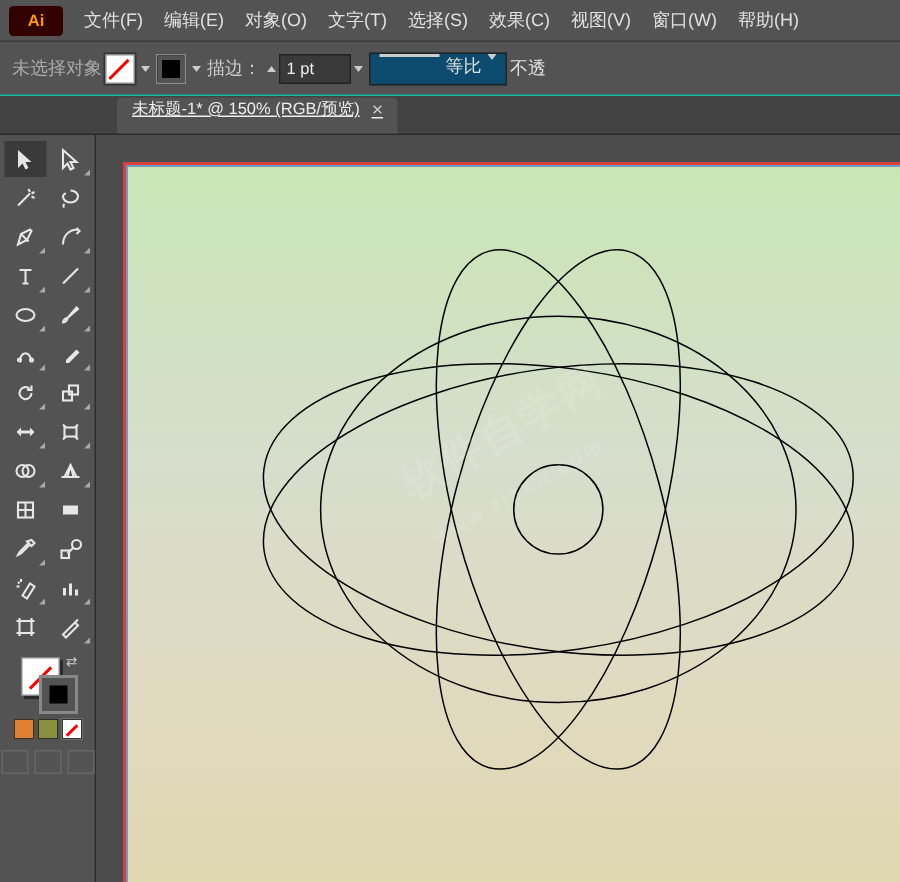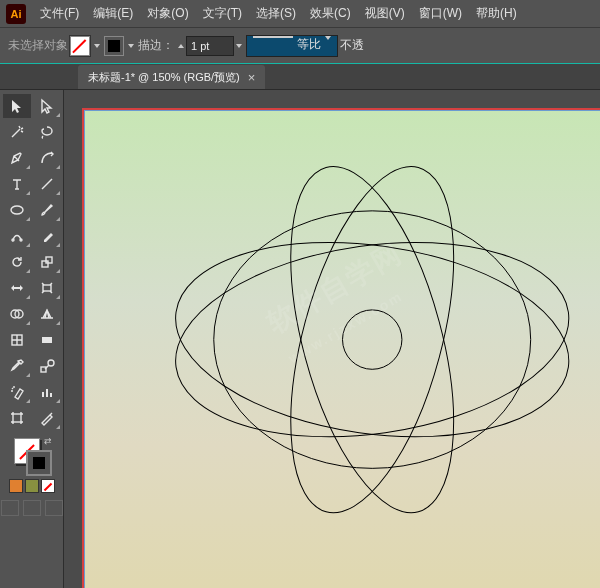--- a/index.html
+++ b/index.html
@@ -1,20 +1,20 @@
 <!DOCTYPE html>
 <html><head>
 <meta charset="utf-8">
 <style>
 * { margin: 0; padding: 0; box-sizing: border-box; font-family: "Microsoft YaHei", sans-serif; }
 body { background: #535353; width: 600px; height: 588px; overflow: hidden; color: #e0e0e0; font-size: 12px; }
 
 
 .menubar { height: 28px; background: #535353; display: flex; align-items: center; padding: 0 6px; gap: 14px; border-bottom: 1px solid #3a3a3a; }
-.app-icon { width: 20px; height: 20px; background: #330000; border-radius: 3px; display: flex; align-items: center; justify-content: center; color: #ff9a00; font-weight: bold; font-size: 11px; }
+.app-icon { width: 36px; height: 20px; background: #330000; border-radius: 3px; display: flex; align-items: center; justify-content: center; color: #ff9a00; font-weight: bold; font-size: 11px; }
 .menu-item { cursor: pointer; }
 
 
 .optbar { height: 36px; background: #535353; display: flex; align-items: center; padding: 0 8px; gap: 2px; border-bottom: 1px solid #14b8a6; }
 .noselect-label { color: #aaa; }
 .fill-swatch { width: 20px; height: 20px; background: #fff; border: 1px solid #888; position: relative; }
 .fill-swatch::after { content: ""; position: absolute; left: -2px; top: -2px; right: -2px; bottom: -2px; border: 1px solid #333; transform: rotate(0); }
 .fill-swatch .slash { position: absolute; left: 0; right: 0; top: 50%; border-top: 2px solid red; transform: rotate(-45deg) translateY(-50%); transform-origin: center; }
 .stroke-swatch { width: 20px; height: 20px; background: #000; border: 1px solid #888; box-shadow: inset 0 0 0 3px #535353; }
 .mini-drop { width: 10px; height: 20px; display: flex; align-items: center; justify-content: center; }
@@ -22,21 +22,21 @@
 .stroke-label { color: #ccc; text-align: center; }
 .pt-input { background: #3a3a3a; border: 1px solid #222; color: #eee; width: 48px; height: 20px; padding: 0 4px; font-size: 11px; }
 .profile-box { background: #0c4a6e; border: 1px solid #222; height: 22px; display: flex; align-items: flex-start; padding: 0 6px; gap: 4px; }
 .profile-box .line { width: 40px; height: 2px; background: #ccc; }
 .dots-box { background: #3a3a3a; border: 1px solid #222; height: 22px; display: flex; align-items: center; padding: 0 6px; gap: 5px; }
 .dot { width: 3px; height: 3px; background: #bbb; border-radius: 50%; }
 .chip5 { display:flex; align-items:center; gap:6px;}
 
 
 .tabbar { height: 26px; background: #424242; display: flex; align-items: flex-end; padding-left: 78px; border-bottom: 1px solid #2a2a2a; }
-.tab { height: 24px; background: #535353; border-top-left-radius: 3px; border-top-right-radius: 3px; padding: 0 10px; display: flex; align-items: center; gap: 8px; font-size: 11px; color: #eee; }
+.tab { height: 24px; background: #535353; border-top-left-radius: 3px; border-top-right-radius: 3px; padding: 0 10px; display: flex; align-items: flex-start; gap: 8px; font-size: 11px; color: #eee; text-decoration: underline; }
 .tab-close { cursor: pointer; font-size: 13px; color: #ccc; }
 
 
 .mainrow { display: flex; height: calc(588px - 28px - 36px - 26px); }
 
 
 .toolbox { width: 64px; background: #535353; border-right: 1px solid #2d2d2d; padding: 4px 4px; display: flex; flex-direction: column; }
 .tool-grid { display: grid; grid-template-columns: repeat(2, 28px); gap: 2px; justify-content: center; }
 .tool { width: 28px; height: 24px; display: flex; align-items: center; justify-content: center; position: relative; cursor: pointer; }
 .tool.active { background: #3a3a3a; }

